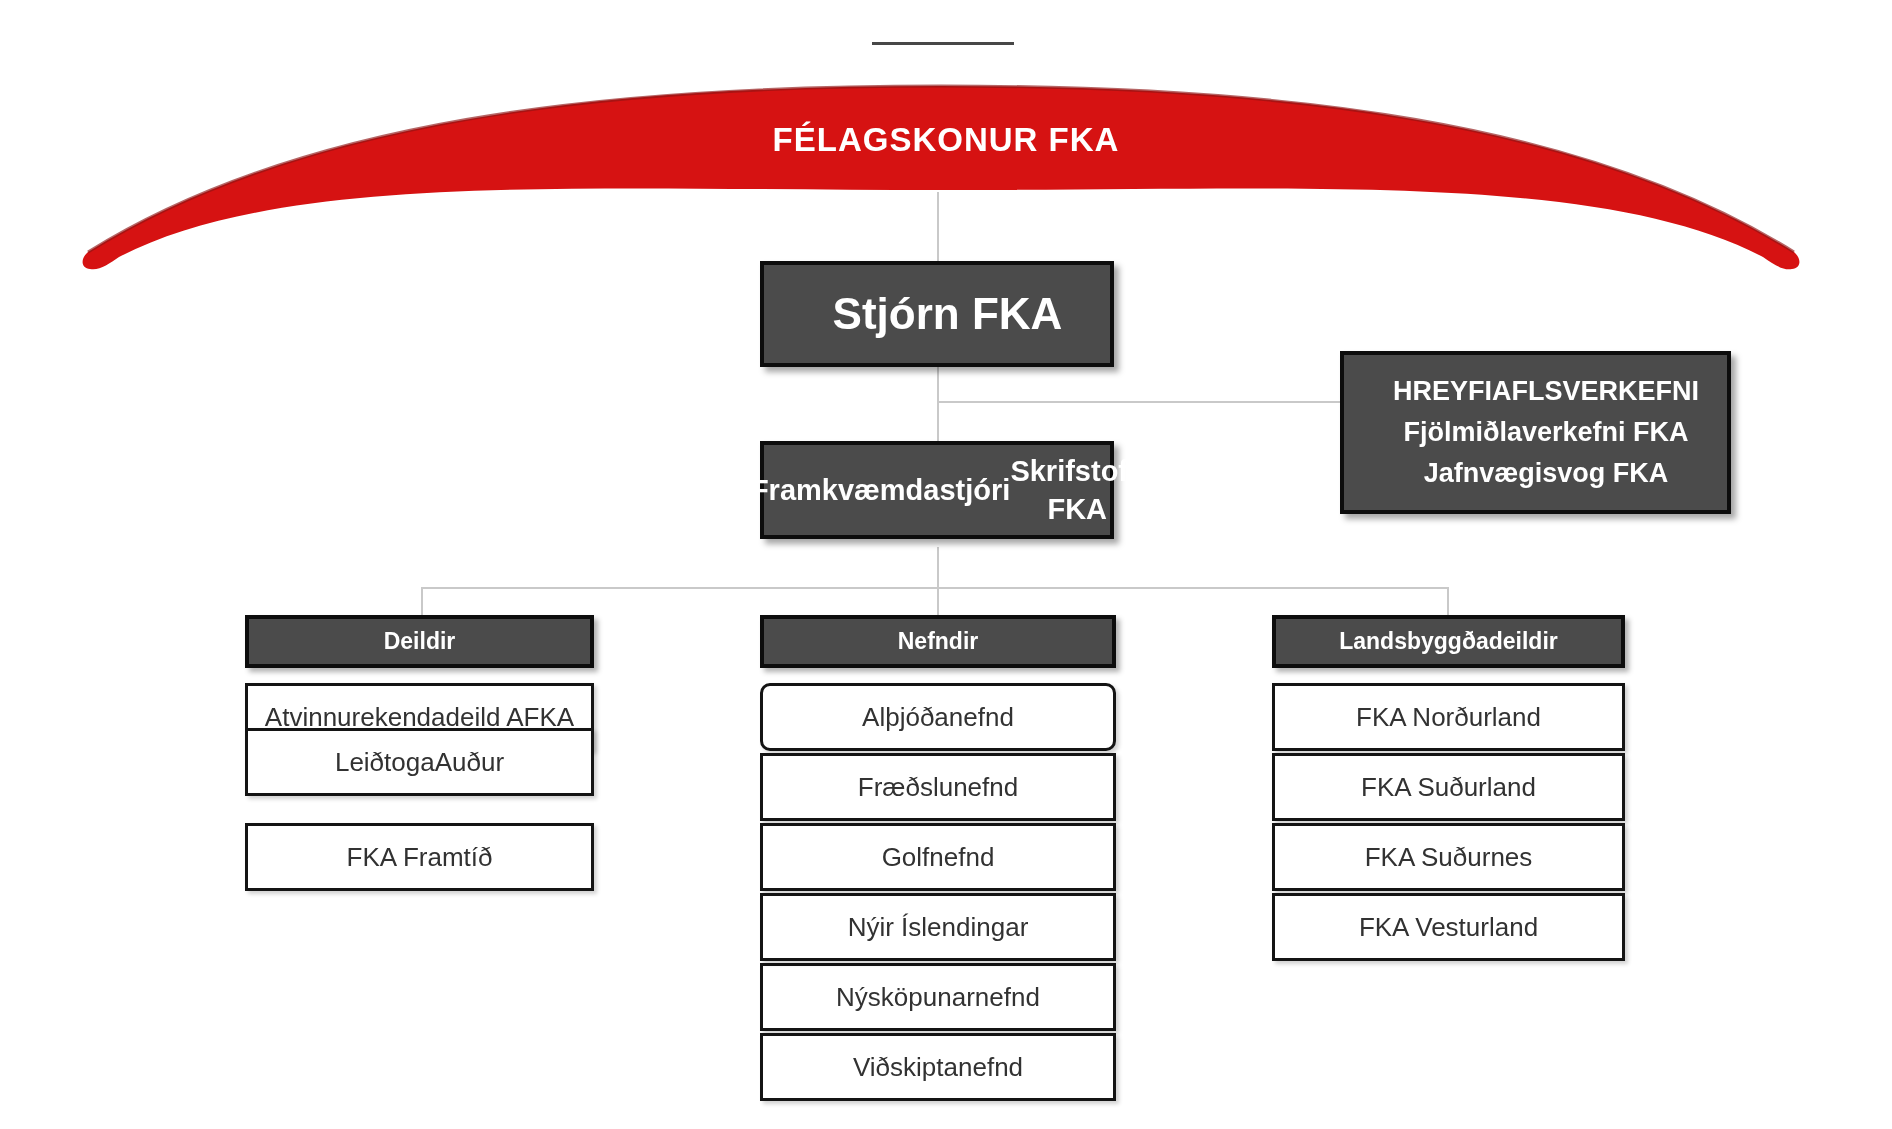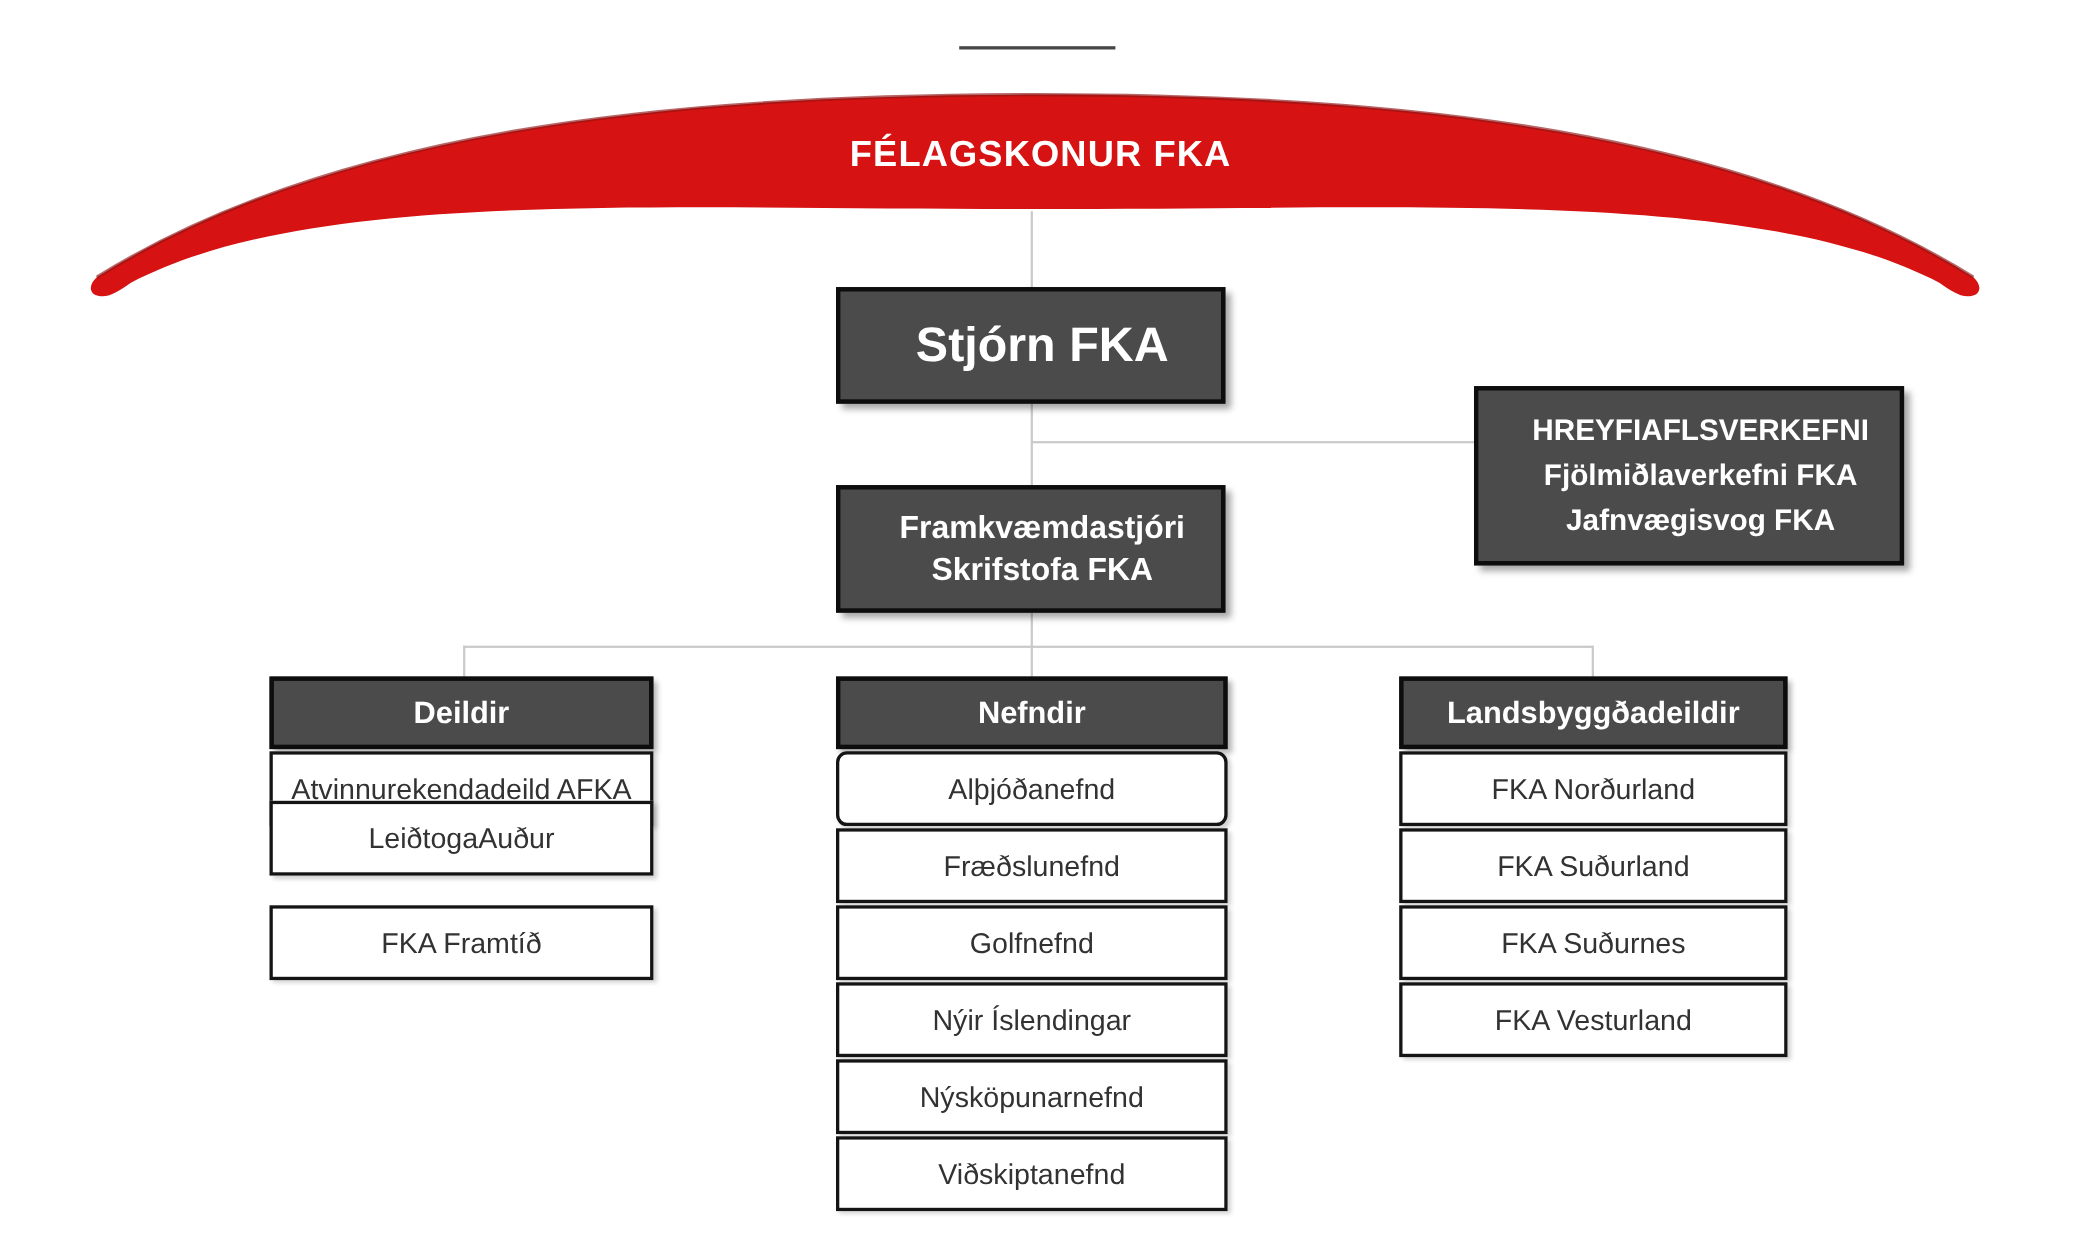--- a/index.html
+++ b/index.html
@@ -28,27 +28,27 @@
     display:flex;align-items:center;justify-content:center;
     text-align:center;
   }
   .dark{
     background:#4b4b4b;border:4px solid #0d0d0d;color:#ffffff;
     box-shadow:5px 5px 6px rgba(0,0,0,0.35);
     padding-left:21px;
   }
   .stjorn{left:760px;top:261px;width:354px;height:106px;
     font-size:44px;font-weight:600;}
-  .fram{left:760px;top:441px;width:354px;height:116px;
-    font-size:29px;font-weight:bold;line-height:38px;flex-direction:column;}
+  .fram{left:760px;top:441px;width:354px;height:98px;
+    font-size:29px;font-weight:bold;line-height:38px;flex-direction:row;}
   .hreyfi{left:1340px;top:351px;width:391px;height:163px;
     font-size:27px;font-weight:bold;line-height:41px;flex-direction:column;}
   .colhead{
-    top:615px;height:66px;background:#4b4b4b;border:4px solid #0d0d0d;
-    color:#ffffff;font-size:28px;font-weight:bold;
+    top:615px;height:53px;background:#4b4b4b;border:4px solid #0d0d0d;
+    color:#ffffff;font-size:23px;font-weight:bold;
     box-shadow:4px 4px 5px rgba(0,0,0,0.3);
   }
   .item{
     height:68px;background:#ffffff;border:3px solid #141414;
     color:#323232;font-size:26px;font-weight:normal;
     box-shadow:3px 3px 4px rgba(0,0,0,0.18);
   }
   .col1{left:245px;width:349px;}
   .col2{left:760px;width:356px;}
   .col3{left:1272px;width:353px;}

